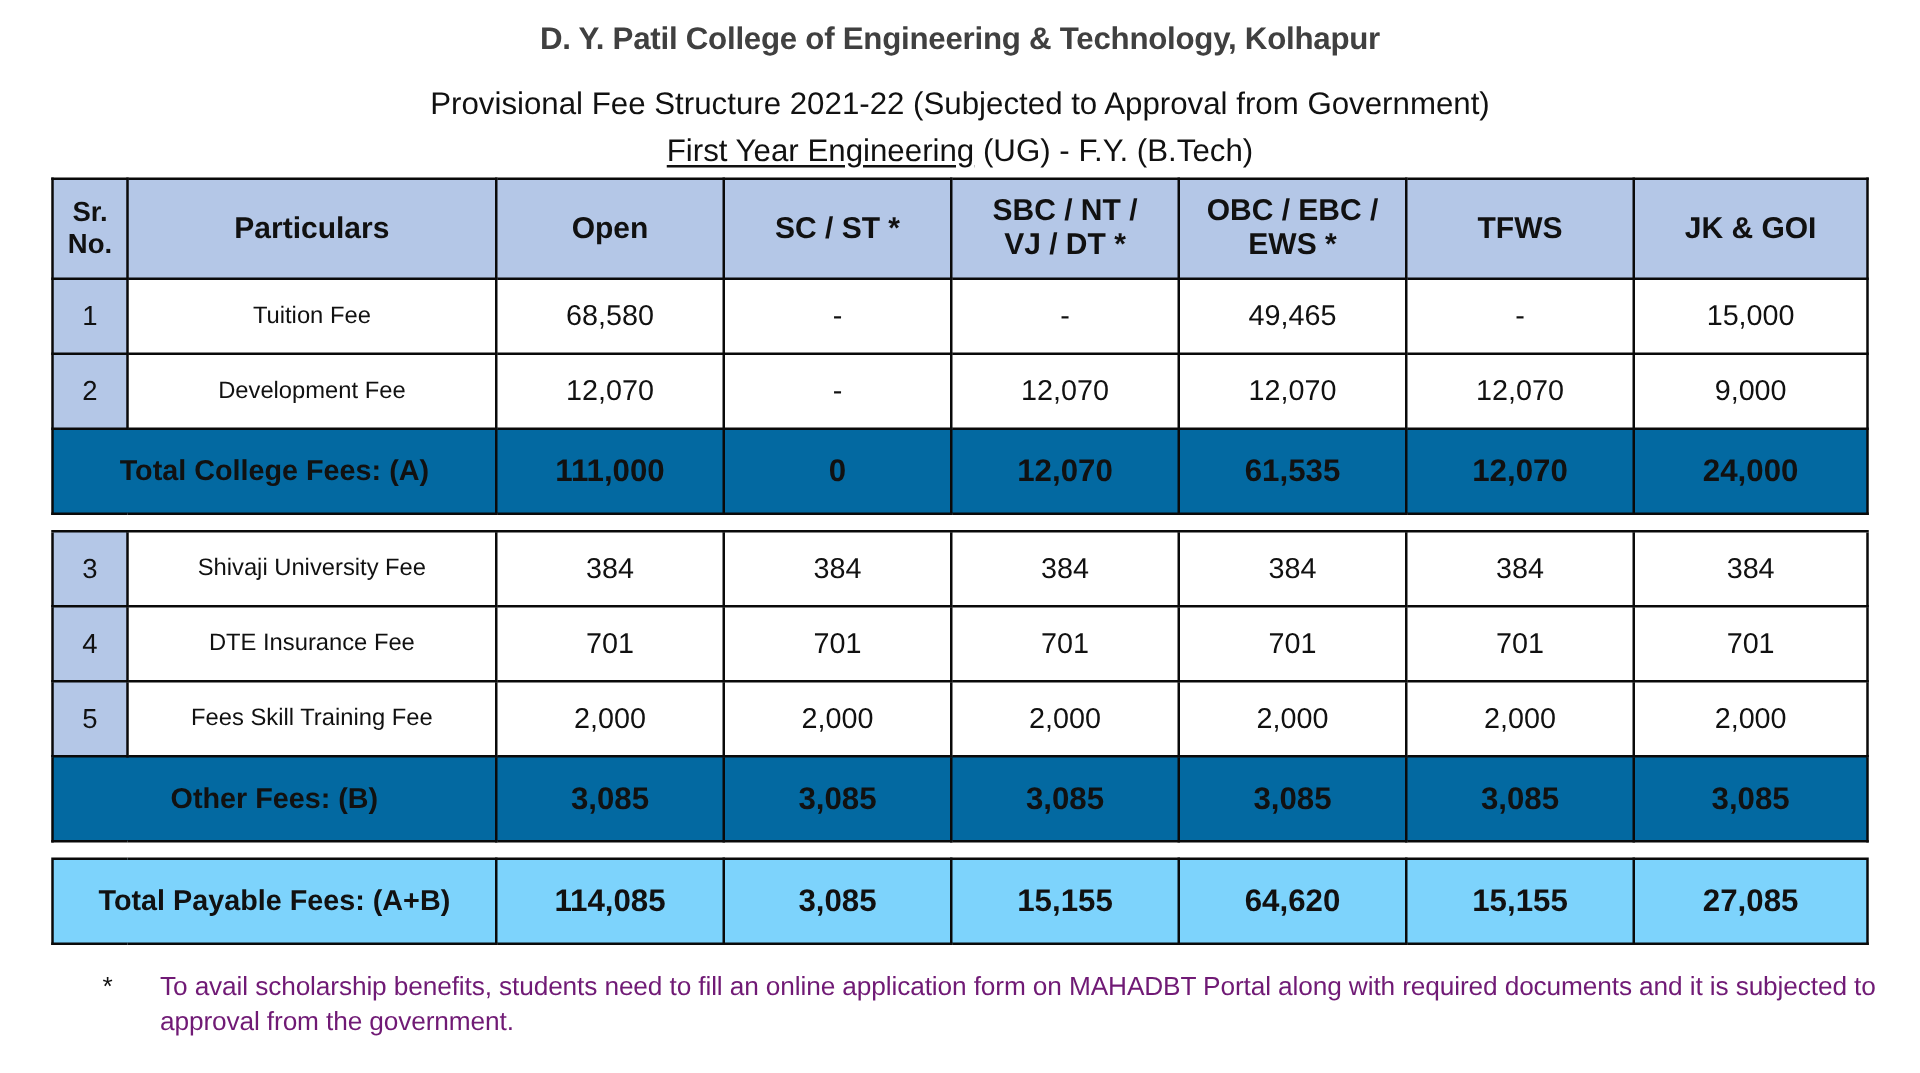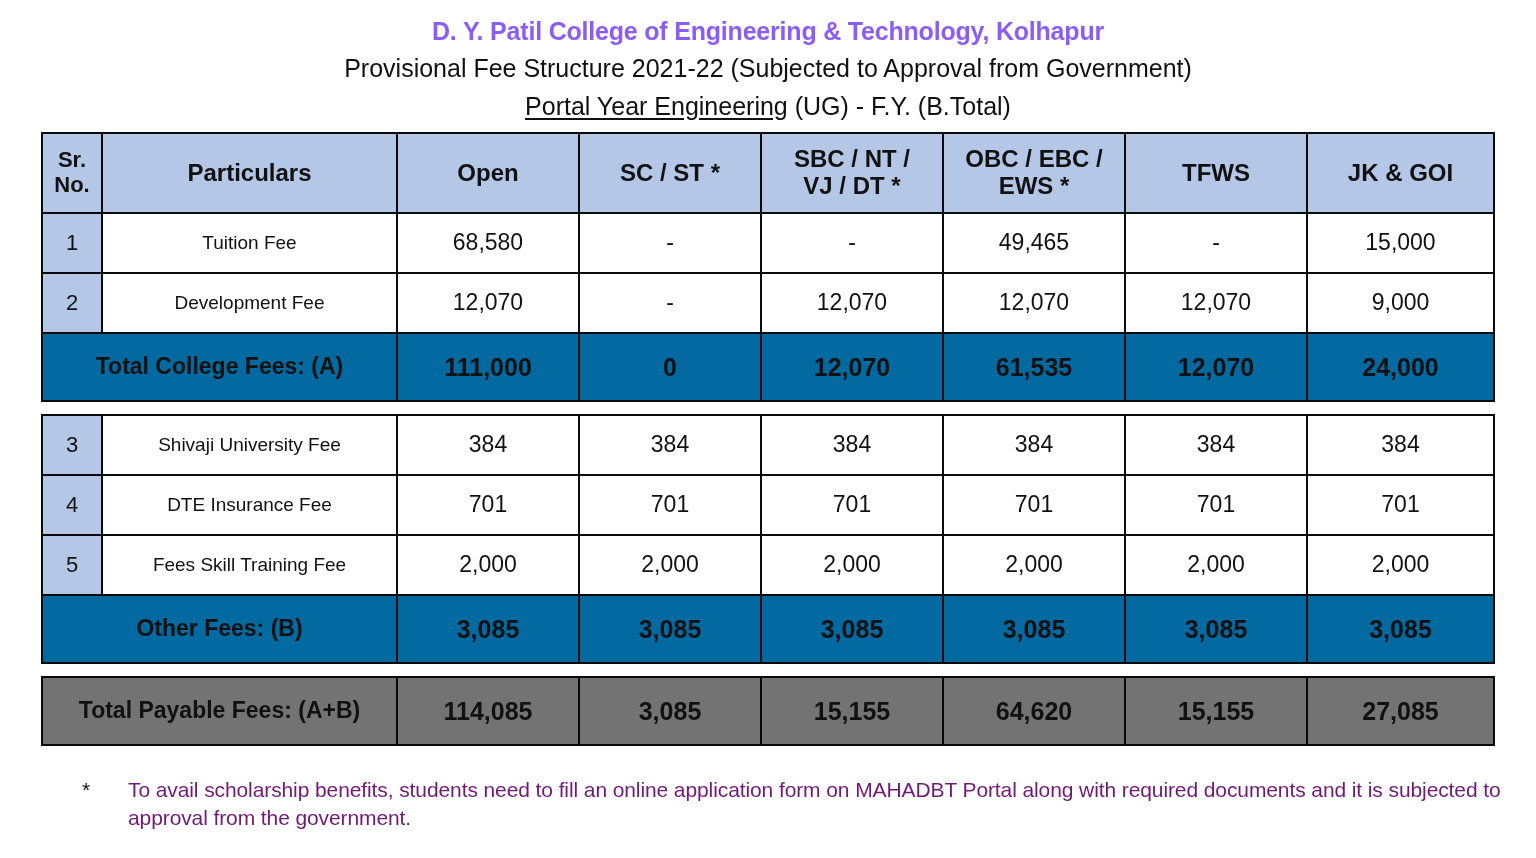--- a/index.html
+++ b/index.html
@@ -25,46 +25,46 @@
   
   .titles {
     padding-top: 16px;
     text-align: center;
   }
   .title-main {
     font-size: 25px;
     font-weight: bold;
     letter-spacing: -0.2px;
     line-height: 1.25;
-    color: #8b5cf6;
+    color: #404040;
   }
   .title-sub {
+    font-size: 25px;
+    font-weight: normal;
+    line-height: 1.3;
+    margin-top: 20px;
+    color: #111111;
+  }
+  .title-third {
     font-size: 25px;
     font-weight: normal;
     line-height: 1.3;
     margin-top: 5px;
     color: #111111;
   }
-  .title-third {
-    font-size: 25px;
-    font-weight: normal;
-    line-height: 1.3;
-    margin-top: 5px;
-    color: #111111;
-  }
   .title-third .u {
     text-decoration: underline;
     text-underline-offset: 3px;
   }
 
   
   .table-wrap {
     position: absolute;
     left: 41px;
-    top: 132px;
+    top: 142px;
     width: 1452px;
   }
   table.fee {
     border-collapse: collapse;
     table-layout: fixed;
     width: 1452px;
   }
   table.fee td {
     border: 2px solid #0a0a0a;
     text-align: center;
@@ -111,21 +111,21 @@
     font-weight: bold;
     height: 66px;
     font-size: 25px;
   }
   tr.subtotal td.label {
     font-size: 23px;
   }
 
   
   tr.grand td {
-    background: #737373;
+    background: #7dd3fc;
     font-weight: bold;
     height: 66px;
     font-size: 25px;
   }
   tr.grand td.label { font-size: 23px; }
 
   
   tr.spacer td {
     height: 12px;
     background: #ffffff;
@@ -160,21 +160,21 @@
   }
 </style>
 </head>
 <body>
 
 <div class="page">
 
   <div class="titles">
     <div class="title-main">D. Y. Patil College of Engineering &amp; Technology, Kolhapur</div>
     <div class="title-sub">Provisional Fee Structure 2021-22 (Subjected to Approval from Government)</div>
-    <div class="title-third"><span class="u">Portal Year Engineering</span><span> (UG) - F.Y. (B.Total)</span></div>
+    <div class="title-third"><span class="u">First Year Engineering</span><span> (UG) - F.Y. (B.Tech)</span></div>
   </div>
 
   <div class="table-wrap">
     <table class="fee">
       <colgroup>
         <col class="c-sr">
           <col class="c-part">
           <col class="c-open">
           <col class="c-scst">
         <col class="c-sbc">

